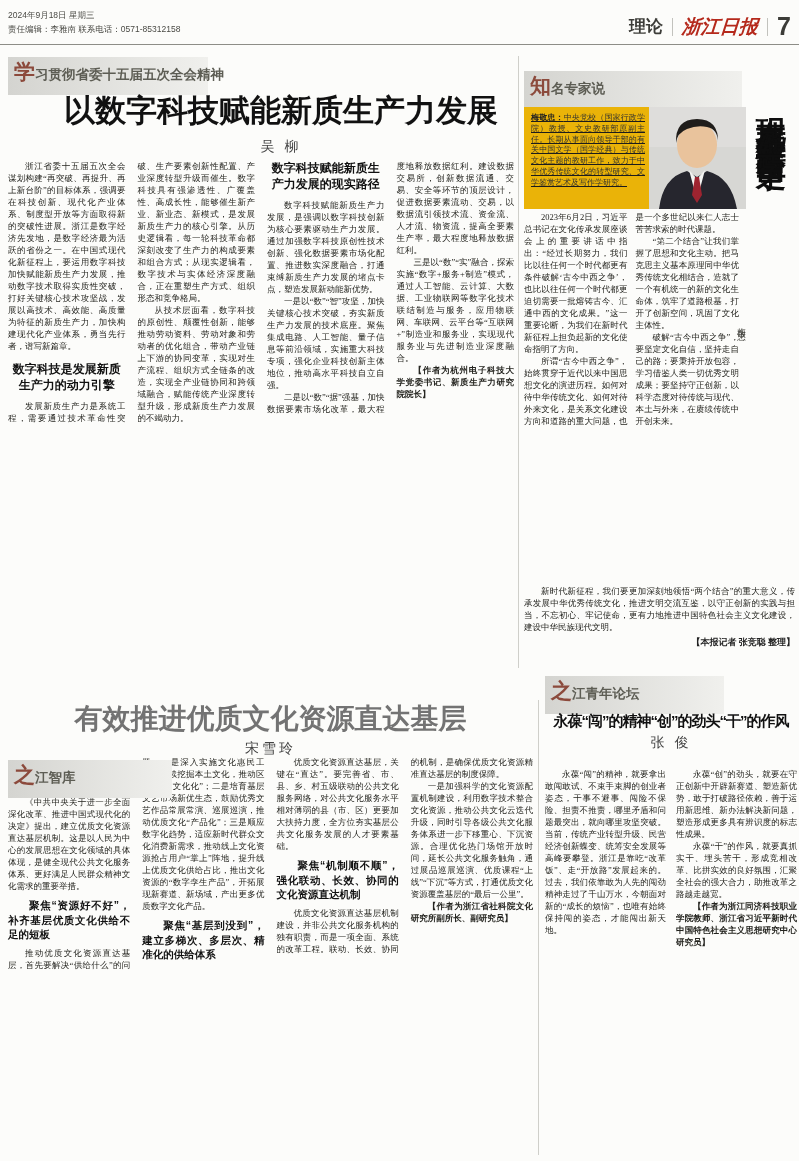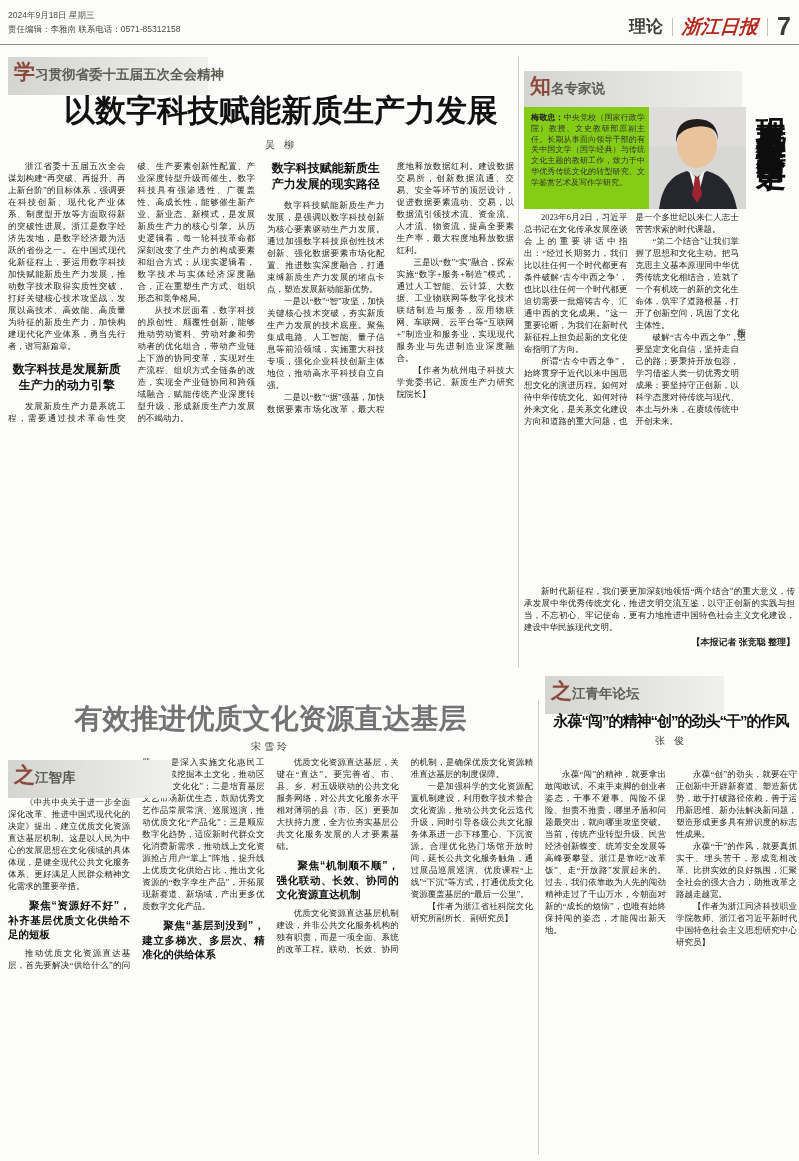--- a/index.html
+++ b/index.html
@@ -19,40 +19,40 @@
   .hdr-rule{left:0;top:44px;width:799px;height:1px;background:#8d8d87;}
   
   .bar{background:linear-gradient(90deg,#d4d4d0 0%,#ededa 60%,#f2f2ef 100%);
        background:linear-gradient(90deg,#d4d4d0 0%,#f0f0ed 100%);
        padding:1px 8px 9px 6px;white-space:nowrap;font-family:"Liberation Sans",sans-serif;}
   .bar .big{font-size:21px;font-weight:bold;color:#8c4a3c;}
   .bar .rest{font-size:13.5px;font-weight:bold;color:#5d5d54;}
   
   .main-headline{left:46px;top:90px;width:470px;text-align:center;font-size:31px;font-weight:bold;
                  letter-spacing:0px;color:#111;font-family:"Liberation Sans",sans-serif;white-space:nowrap;}
-  .byline{font-size:10px;color:#444;text-align:center;letter-spacing:3px;font-family:"Liberation Sans",sans-serif;}
+  .byline{font-size:14px;color:#444;text-align:center;letter-spacing:3px;font-family:"Liberation Sans",sans-serif;}
   .cult-headline{left:8px;top:700px;width:525px;text-align:center;font-size:28px;font-weight:bold;color:#737373;
                  font-family:"Liberation Sans",sans-serif;white-space:nowrap;}
   .youth-headline{left:545px;top:712px;width:252px;text-align:center;font-size:15px;font-weight:bold;
                   letter-spacing:-1px;color:#111;font-family:"Liberation Sans",sans-serif;white-space:nowrap;}
   
   .cols p{margin:0;text-indent:2em;text-align:justify;font-size:8.5px;line-height:12px;color:#24241f;}
   .cols .subhead{font-size:12px;line-height:16px;font-weight:bold;text-align:center;text-indent:0;
                  margin:9px 0 7px 0;color:#111;font-family:"Liberation Sans",sans-serif;}
   .cols .focus{font-size:10.5px;line-height:14.5px;font-weight:bold;text-indent:2em;text-align:justify;
                margin:6px 0 5px 0;color:#111;font-family:"Liberation Sans",sans-serif;}
-  .cols .attr{font-weight:normal;}
+  .cols .attr{font-weight:bold;}
   .main-cols{left:8px;top:160px;width:506px;height:532px;column-count:4;column-gap:12px;}
   .cult-cols{left:8px;top:756px;width:525px;height:399px;column-count:4;column-gap:12px;}
   .youth-cols{left:545px;top:768px;width:252px;height:388px;column-count:2;column-gap:10px;}
   .spacer{height:40px;}
   
   .expert-region{left:524px;top:69px;width:271px;height:615px;}
   .expert-bar{position:absolute;left:0;top:2px;width:204px;}
-  .expert-box{position:absolute;left:0;top:38px;width:222px;height:102px;background:#84cc16;display:flex;}
+  .expert-box{position:absolute;left:0;top:38px;width:222px;height:102px;background:#eab308;display:flex;text-decoration:underline;}
   .expert-bio{padding:6px 4px 4px 7px;font-size:8px;line-height:10.8px;text-align:justify;color:#33332e;width:118px;}
   .expert-bio b{color:#222;}
   .expert-photo{width:97px;height:102px;flex:none;}
   .expert-cols{position:absolute;left:0;top:142px;width:215px;height:366px;column-count:2;column-gap:8px;}
   .expert-cols p,.expert-wide p{margin:0;text-indent:2em;text-align:justify;font-size:8.5px;line-height:12px;color:#24241f;}
   .expert-wide{position:absolute;left:0;top:516px;width:271px;}
   .expert-credit{text-align:right;font-weight:bold;font-size:9px;margin-top:3px;color:#222;}
   .v-headline{position:absolute;right:0;top:26px;width:47px;height:508px;
               writing-mode:vertical-rl;text-orientation:upright;font-size:30px;line-height:47px;
               font-weight:bold;letter-spacing:3px;color:#0e0e0e;font-family:"Liberation Sans",sans-serif;}

